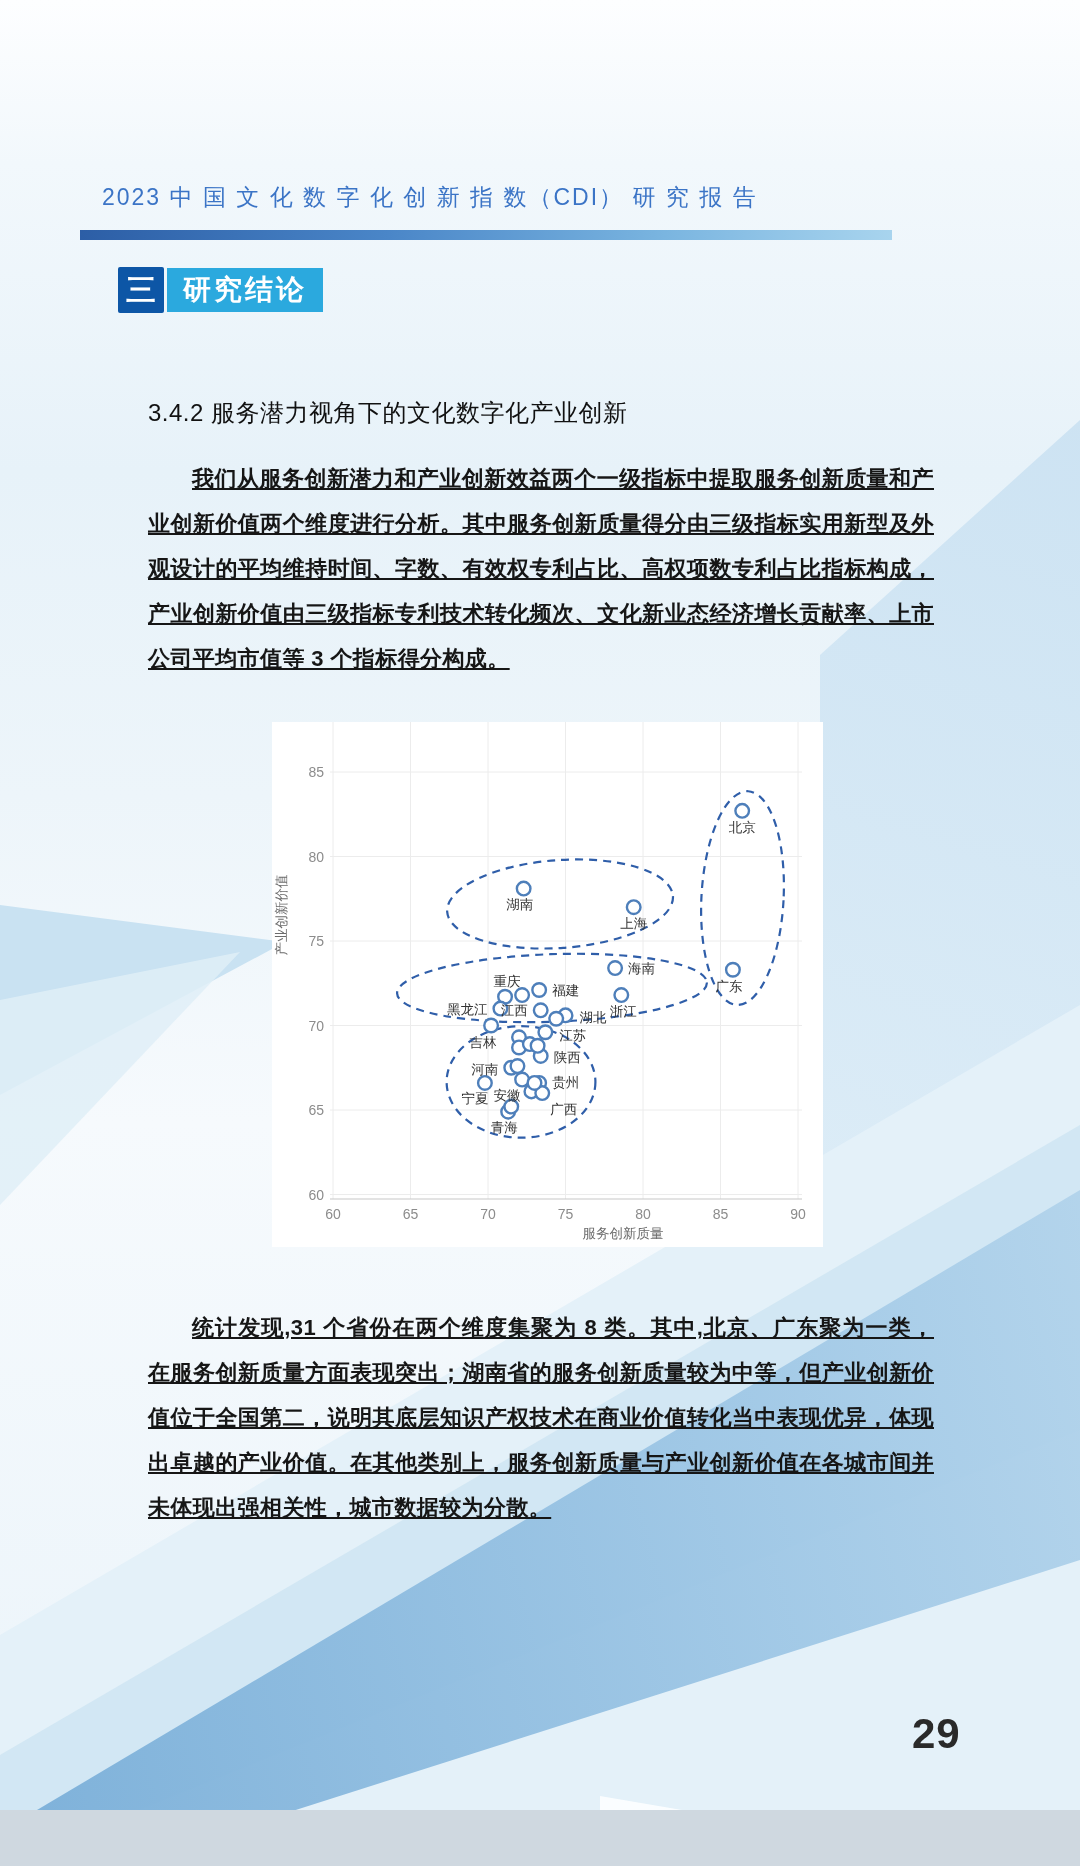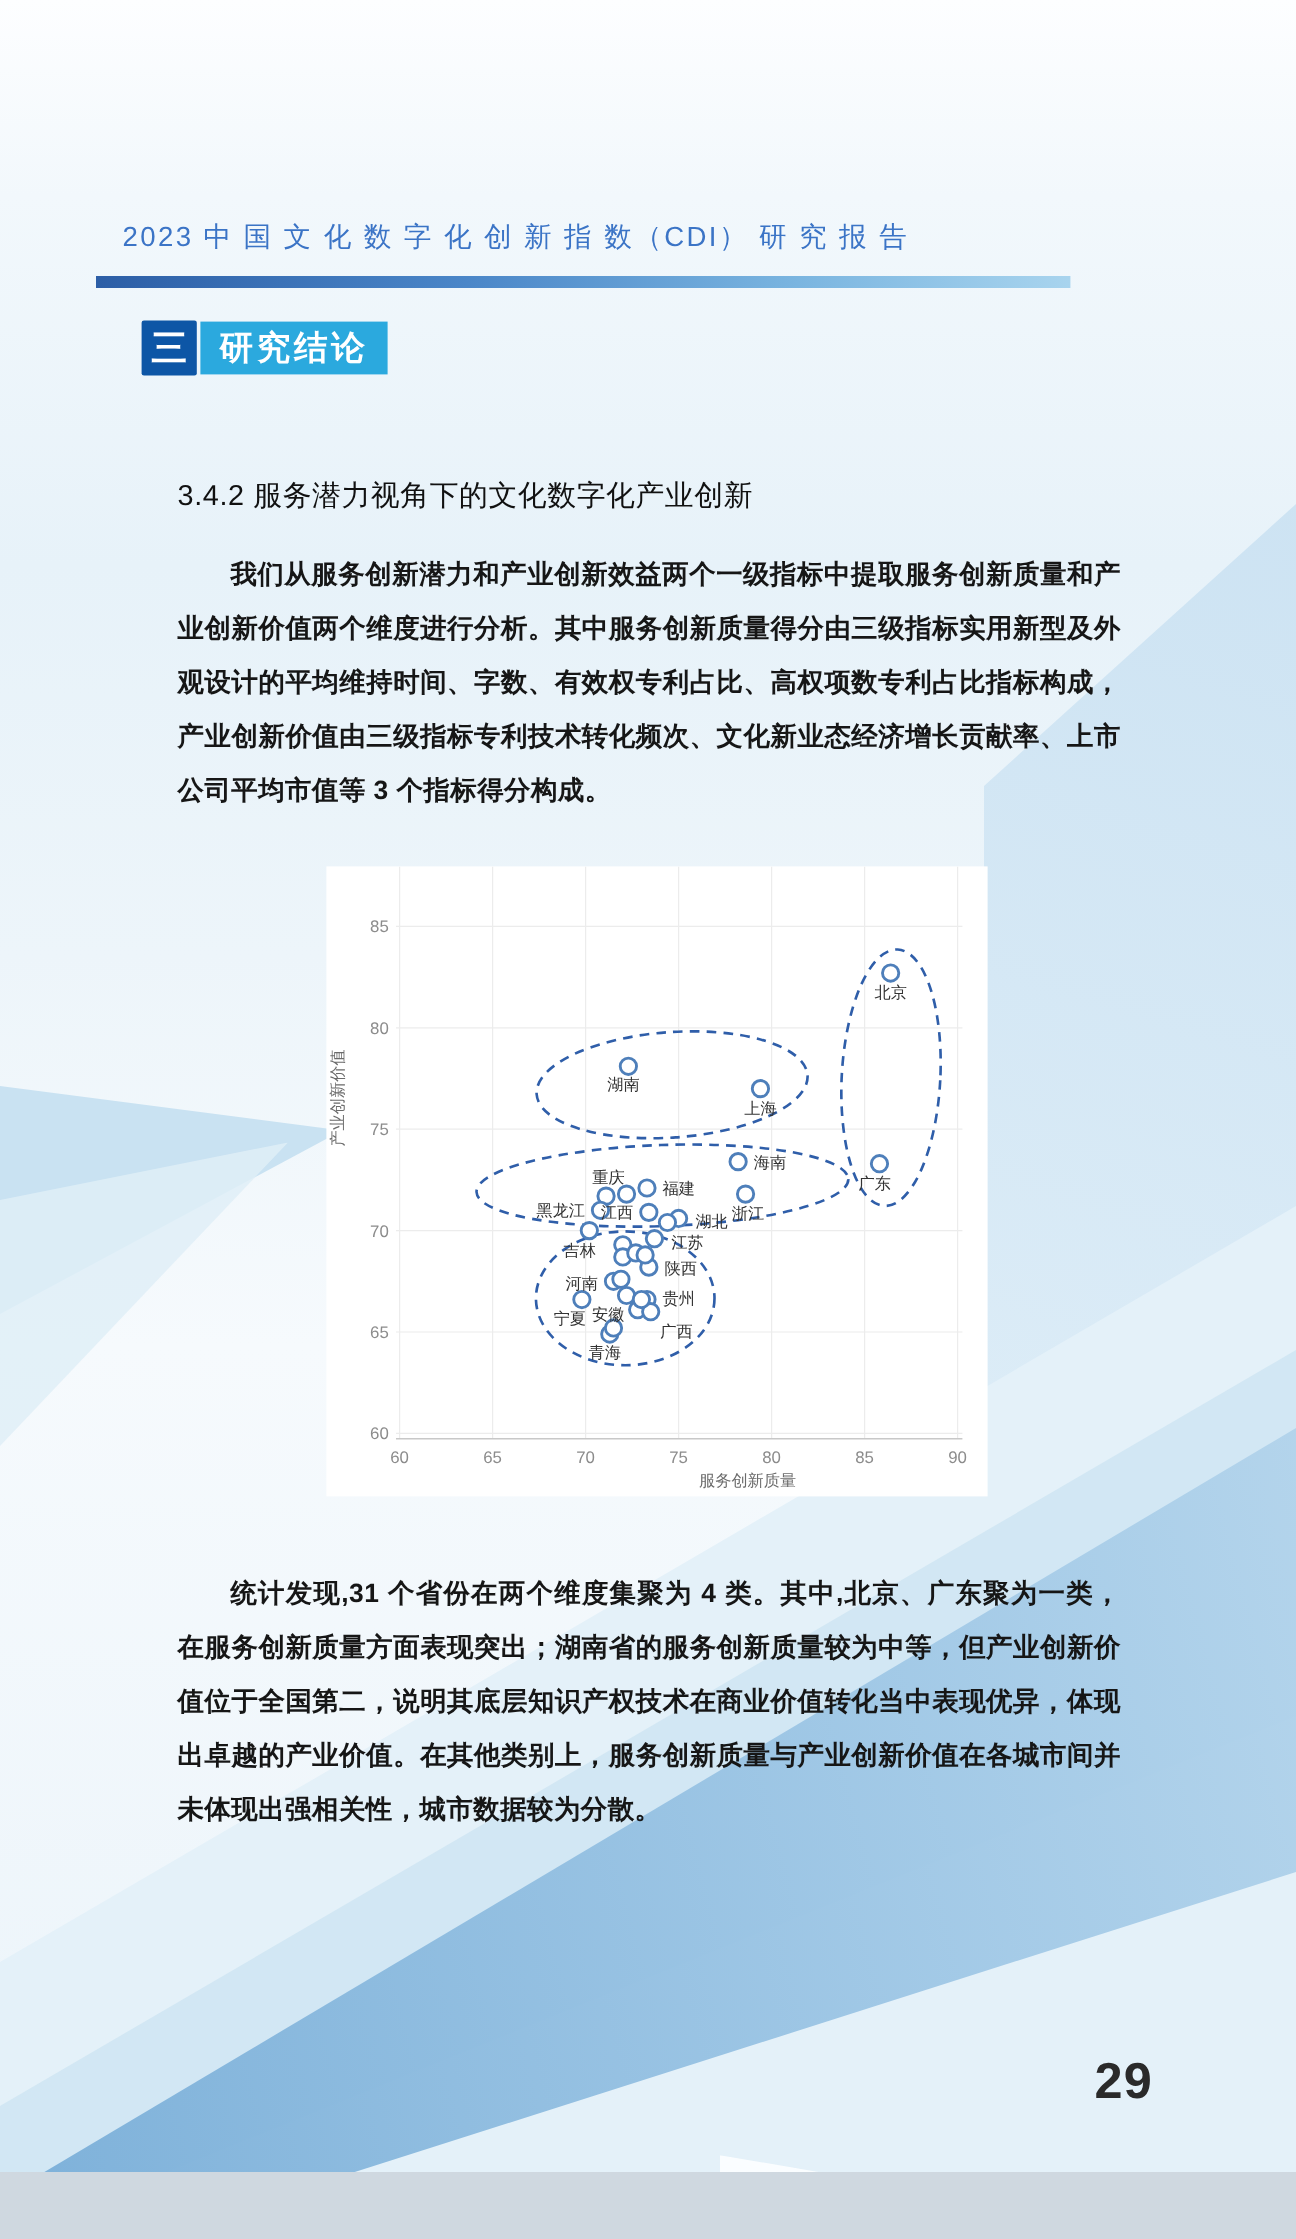--- a/index.html
+++ b/index.html
@@ -40,21 +40,21 @@
   .badge-pill{
     margin-left:3px;height:44px;background:#2ba9de;color:#fff;display:flex;align-items:center;
     padding:0 16px;font-size:28px;font-weight:700;letter-spacing:3px;text-align:center;
   }
   .section-heading{
     position:absolute;left:148px;top:397px;font-size:24px;font-weight:400;color:#111;letter-spacing:.5px;
   }
   .body-par{
     position:absolute;left:148px;width:786px;
     font-size:22px;line-height:45px;font-weight:600;color:#161616;
-    text-align:justify;text-indent:44px;letter-spacing:.4px;
+    text-align:justify;text-indent:44px;letter-spacing:.4px;text-decoration:underline;
   }
   .par1{top:456px;}
   .par2{top:1305px;}
 
   .chart-box{position:absolute;left:272px;top:722px;width:551px;height:525px;background:#ffffff;}
   .chart-box svg{display:block;}
   .chart-box text{font-family:"Liberation Sans","DejaVu Sans",sans-serif;}
 
   .page-number{
     position:absolute;left:912px;top:1710px;font-size:42px;font-weight:600;color:#2a2a2a;letter-spacing:1px;
@@ -179,17 +179,17 @@
             <text x="226.25" y="351.75" text-anchor="end">河南</text>
             <text x="280.15" y="364.9600000000001" text-anchor="start">贵州</text>
             <text x="202.89999999999995" y="380.9600000000001" text-anchor="middle">宁夏</text>
             <text x="248.39999999999998" y="378.4100000000001" text-anchor="end">安徽</text>
             <text x="278.25" y="392.09999999999997" text-anchor="start">广西</text>
             <text x="232.14999999999995" y="409.6899999999999" text-anchor="middle">青海</text>
           </g>
         </svg>
     </div>
 
-    <div class="body-par par2">统计发现,31 个省份在两个维度集聚为 4 类。其中,北京、广东聚为一类，在服务创新质量方面表现突出；湖南省的服务创新质量较为中等，但产业创新价值位于全国第二，说明其底层知识产权技术在商业价值转化当中表现优异，体现出卓越的产业价值。在其他类别上，服务创新质量与产业创新价值在各城市间并未体现出强相关性，城市数据较为分散。</div>
+    <div class="body-par par2">统计发现,31 个省份在两个维度集聚为 8 类。其中,北京、广东聚为一类，在服务创新质量方面表现突出；湖南省的服务创新质量较为中等，但产业创新价值位于全国第二，说明其底层知识产权技术在商业价值转化当中表现优异，体现出卓越的产业价值。在其他类别上，服务创新质量与产业创新价值在各城市间并未体现出强相关性，城市数据较为分散。</div>
 
     <div class="page-number">29</div>
   </div>
 </div>
 
 </body></html>

